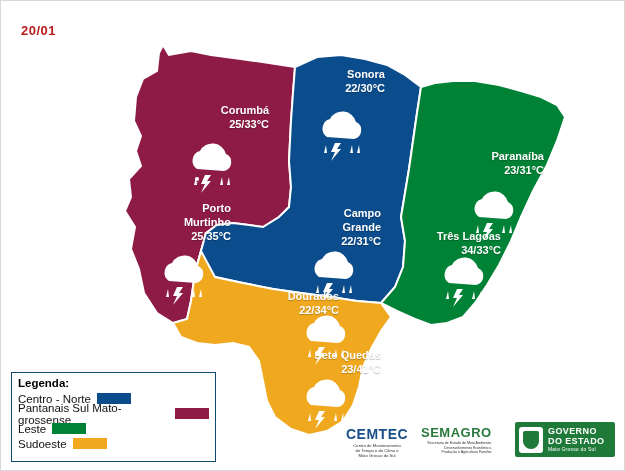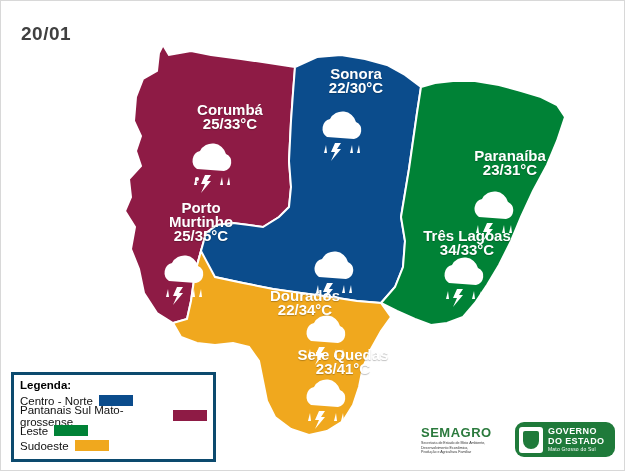--- a/index.html
+++ b/index.html
@@ -9,55 +9,54 @@
     font-family:"Liberation Sans", sans-serif;
     position:relative;
     overflow:hidden;
   }
   .frame{
     position:absolute;left:0;top:0;width:625px;height:471px;
     border:1px solid #d8d8d8;box-sizing:border-box;background:#fff;
   }
   #date-label{
     position:absolute;left:20px;top:22px;
-    font-size:19px;font-weight:bold;color:#404040;letter-spacing:0.5px;
+    font-size:13px;font-weight:bold;color:#b91c1c;letter-spacing:0.5px;
   }
   #map-svg{position:absolute;left:0;top:0;}
   .region-label{
     position:absolute;color:#ffffff;font-weight:bold;
-    font-size:15px;line-height:14px;text-align:center;
+    font-size:11px;line-height:14px;text-align:right;
     text-shadow:0 1px 1px rgba(0,0,0,0.25);
     white-space:pre-line;
     pointer-events:none;
-    padding-left:16px;
   }
   .wx-icon{position:absolute;pointer-events:none;}
   
   #legend{
     position:absolute;left:10px;top:371px;width:205px;height:90px;
-    background:#ffffff;border:3px solid #0c4a6e;box-sizing:border-box;
+    background:#ffffff;border:1px solid #0c4a6e;box-sizing:border-box;
     padding:4px 6px;
   }
   #legend .title{font-size:11.5px;font-weight:bold;color:#000;margin-bottom:2px;}
   #legend .row{
     display:flex;align-items:center;
     font-size:11.5px;color:#111;height:15px;
   }
   #legend .row .sw{width:34px;height:11px;flex:none;margin-left:6px;}
   
   .logo{position:absolute;}
   #cemtec-logo{left:345px;top:425px;text-align:center;}
   #cemtec-logo .big{font-size:14px;font-weight:bold;color:#1a4e8a;letter-spacing:0.5px;}
   #cemtec-logo .small{font-size:4.2px;color:#333;line-height:5.2px;margin-top:1px;}
-  #semagro-logo{left:420px;top:424px;text-align:left;}
+  #semagro-logo{left:420px;top:424px;text-align:right;}
   #semagro-logo .big{font-size:13px;font-weight:bold;color:#2b7a3d;letter-spacing:0.5px;}
   #semagro-logo .small{font-size:3.6px;color:#333;line-height:4.6px;margin-top:1px;}
   #governo-logo{
     left:514px;top:421px;width:100px;height:35px;
-    background:#1f7a3a;border-radius:9px;
+    background:#1f7a3a;border-radius:2px;
     display:flex;align-items:center;padding:0 4px;box-sizing:border-box;
   }
   #governo-logo .crest{
     width:24px;height:26px;flex:none;background:#ffffff;
     border-radius:3px;margin-right:5px;position:relative;
   }
   #governo-logo .crest:after{
     content:"";position:absolute;left:4px;top:4px;width:16px;height:18px;
     background:#1f7a3a;border-radius:2px 2px 8px 8px;
   }
@@ -102,20 +101,23 @@
 
   <div class="region-label" style="left:158px;top:102px;width:110px;">Corumbá
 25/33°C</div>
   <div class="region-label" style="left:294px;top:66px;width:90px;">Sonora
 22/30°C</div>
   <div class="region-label" style="left:443px;top:148px;width:100px;">Paranaíba
 23/31°C</div>
   <div class="region-label" style="left:138px;top:200px;width:92px;">Porto
 Murtinho
 25/35°C</div>
+  <div class="region-label" style="left:290px;top:205px;width:90px;">Campo
+Grande
+22/31°C</div>
   <div class="region-label" style="left:400px;top:228px;width:100px;">Três Lagoas
 34/33°C</div>
   <div class="region-label" style="left:238px;top:288px;width:100px;">Dourados
 22/34°C</div>
   <div class="region-label" style="left:272px;top:347px;width:108px;">Sete Quedas
 23/41°C</div>
 
   <svg class="wx-icon" style="left:180px;top:140px;" width="64" height="52" viewBox="0 0 64 52">
     <g fill="#ffffff">
       <path d="M16 28 a10 10 0 0 1 3-18 a14 14 0 0 1 26 3 a9 9 0 0 1 -2 17 Z"></path>
@@ -212,20 +214,26 @@
     <div class="row">
       <span>Leste</span>
       <span class="sw" style="background:#008236;"></span>
     </div>
     <div class="row">
       <span>Sudoeste</span>
       <span class="sw" style="background:#f0a81e;"></span>
     </div>
   </div>
 
+  <div class="logo" id="cemtec-logo">
+    <div class="big">CEMTEC</div>
+    <div class="small" style="white-space:pre-line;">Centro de Monitoramento
+de Tempo e do Clima e
+Mato Grosso do Sul</div>
+  </div>
 
   <div class="logo" id="semagro-logo">
     <div class="big">SEMAGRO</div>
     <div class="small" style="white-space:pre-line;">Secretaria de Estado de Meio Ambiente,
 Desenvolvimento Econômico,
 Produção e Agricultura Familiar</div>
   </div>
 
   <div class="logo" id="governo-logo">
     <div class="crest"></div>

